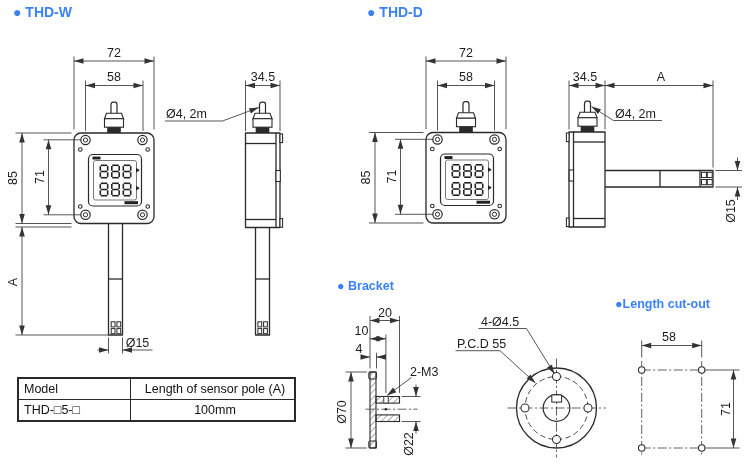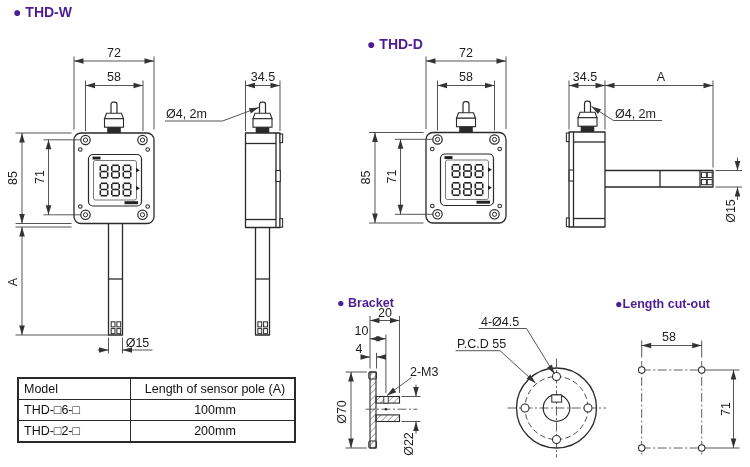--- a/index.html
+++ b/index.html
@@ -1,18 +1,18 @@
 <!DOCTYPE html>
 <html><head>
 <meta charset="utf-8">
 <style>
   html,body{margin:0;padding:0;background:#fff;}
   .stage{position:relative;width:750px;height:467px;background:#fff;overflow:hidden;
          font-family:"Liberation Sans","DejaVu Sans",sans-serif;}
-  .hdr{position:absolute;font-weight:bold;color:#4c1d95;white-space:nowrap;}
+  .hdr{position:absolute;font-weight:bold;color:#3b82f6;white-space:nowrap;}
   .hdr-lg{font-size:14px;}
   .hdr-sm{font-size:12.5px;}
   svg{position:absolute;left:0;top:0;}
   svg text{font-family:"Liberation Sans","DejaVu Sans",sans-serif;font-size:12.5px;fill:#1d1d1d;}
   .tm{text-anchor:middle;}
   .ol{stroke:#2a2a2a;stroke-width:1.3;fill:none;stroke-linejoin:round;}
   .of{stroke:#2a2a2a;stroke-width:1.3;fill:#fff;stroke-linejoin:round;}
   .o2{stroke:#2a2a2a;stroke-width:1.05;fill:#fff;}
   .dim{stroke:#383838;stroke-width:0.85;fill:none;}
   .cl{stroke:#383838;stroke-width:0.8;fill:none;stroke-dasharray:9 2.5 2 2.5;}
@@ -23,22 +23,22 @@
   table.spec td{border:1px solid #2a2a2a;height:20px;padding:0 0 0 5px;font-weight:normal;}
   table.spec{border:2px solid #2a2a2a;}
   td.c1{width:106px;} td.c2{width:158px;text-align:center;}
 </style>
 </head>
 <body>
 
 <div class="stage">
 
   <div class="hdr hdr-lg" style="left:13px;top:4px;">● THD-W</div>
-  <div class="hdr hdr-lg" style="left:367px;top:4px;margin-top:32px;">● THD-D</div>
-  <div class="hdr hdr-sm" style="left:337px;top:296px;">● Bracket</div>
+  <div class="hdr hdr-lg" style="left:367px;top:4px;">● THD-D</div>
+  <div class="hdr hdr-sm" style="left:337px;top:279px;">● Bracket</div>
   <div class="hdr hdr-sm" style="left:615px;top:297px;">●Length cut-out</div>
 
   <svg width="750" height="467" viewBox="0 0 750 467">
     <defs>
       <marker id="aE" markerWidth="12" markerHeight="8" refX="10.5" refY="4" orient="auto" markerUnits="userSpaceOnUse">
         <path d="M10.5,4 L1,1.2 L1,6.8 Z" fill="#333"></path>
       </marker>
       <marker id="aS" markerWidth="12" markerHeight="8" refX="1.5" refY="4" orient="auto" markerUnits="userSpaceOnUse">
         <path d="M1.5,4 L11,1.2 L11,6.8 Z" fill="#333"></path>
       </marker>
@@ -291,23 +291,19 @@
     </g>
   </svg>
 
   <table class="spec">
     <tbody>
         <tr>
       <td class="c1">Model</td>
       <td class="c2">Length of sensor pole (A)</td>
     </tr>
     <tr>
-      <td class="c1">THD-□6-□</td>
+      <td class="c1">THD-□5-□</td>
       <td class="c2">100mm</td>
-    </tr>
-    <tr>
-      <td class="c1">THD-□2-□</td>
-      <td class="c2">200mm</td>
     </tr>
   </tbody>
     </table>
 
 </div>
 
 </body></html>

